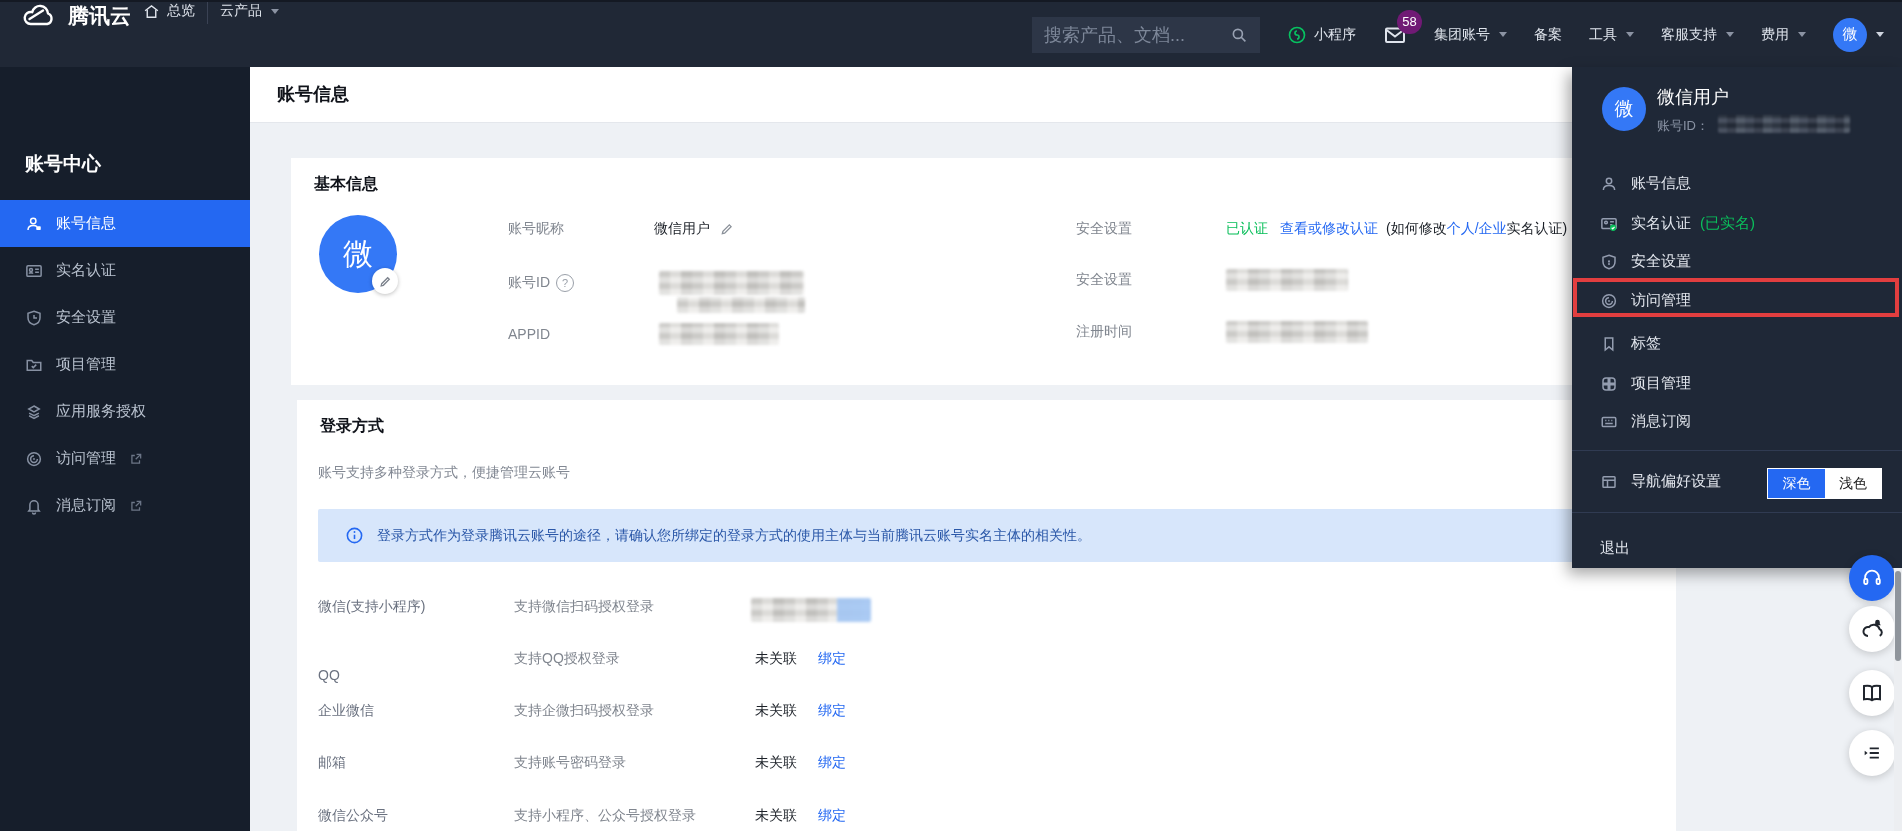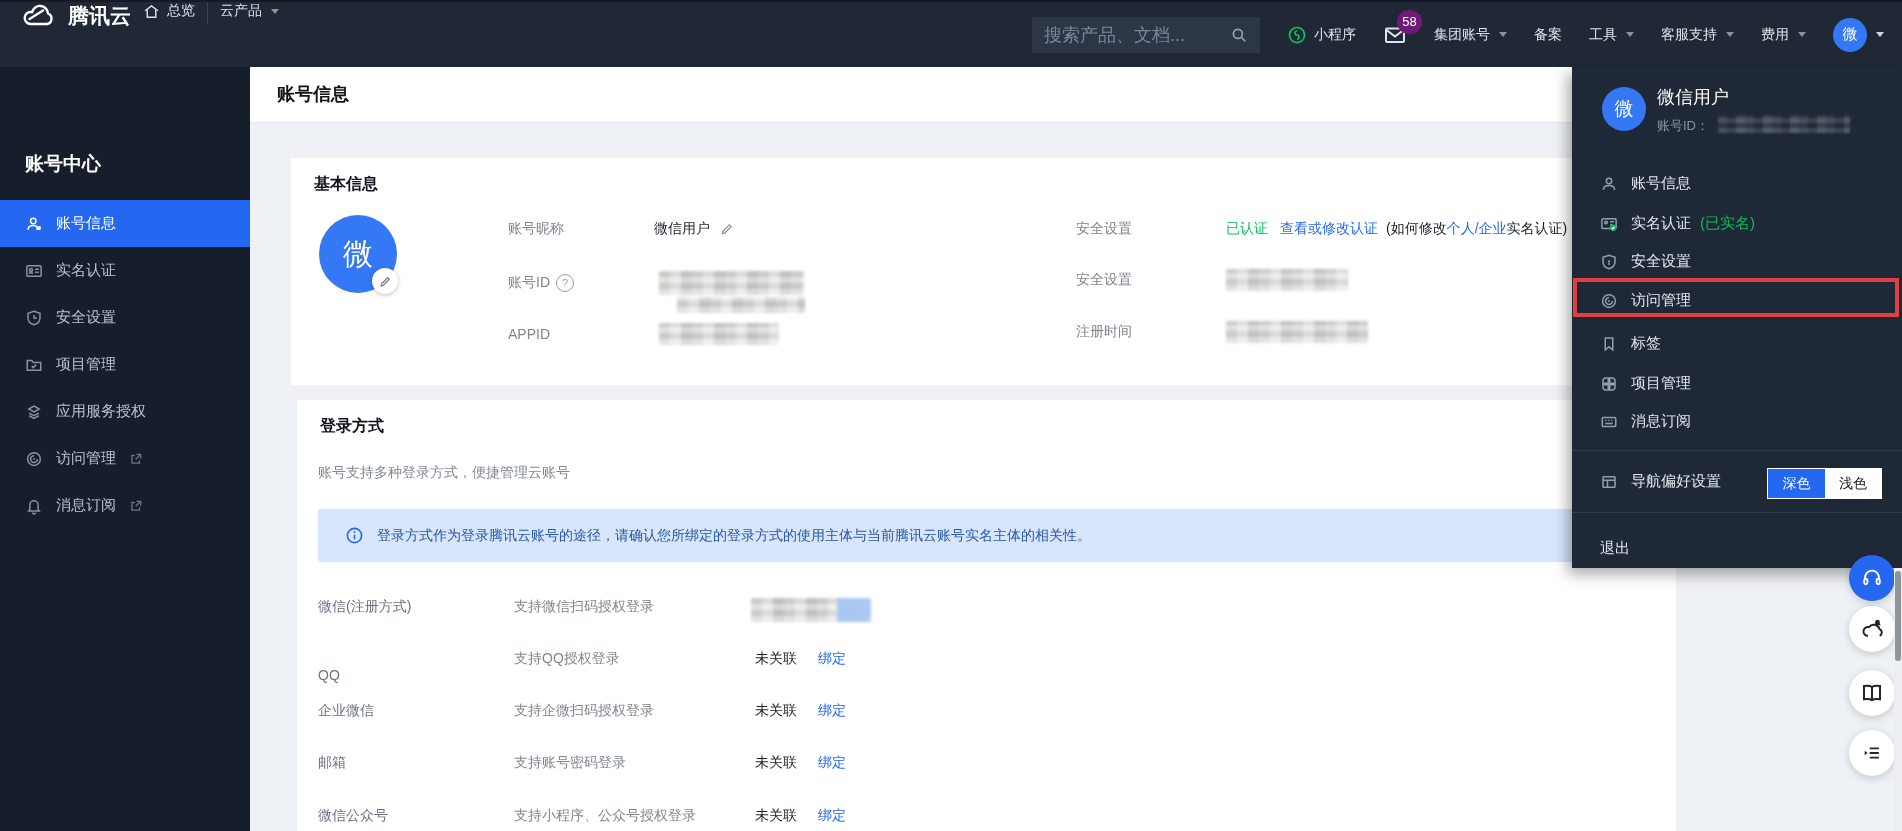--- a/index.html
+++ b/index.html
@@ -336,21 +336,21 @@
         <svg width="19" height="19" viewBox="0 0 24 24" fill="none" stroke="#2468f2" stroke-width="2">
             <circle cx="12" cy="12" r="9"></circle>
             <path d="M12 11 v5.5"></path>
             <circle cx="12" cy="7.6" r="1.2" fill="#2468f2" stroke="none"></circle>
           </svg>
       </span>
       <span>登录方式作为登录腾讯云账号的途径，请确认您所绑定的登录方式的使用主体与当前腾讯云账号实名主体的相关性。</span>
     </div>
 
     <div class="row" style="left:21px;top:195px;">
-        <span class="flabel" style="color:#6b7280;">微信(注册方式)</span>
+        <span class="flabel" style="color:#6b7280;">微信(支持小程序)</span>
       </div>
     <div class="row" style="left:217px;top:195px;">
         <span class="flabel">支持微信扫码授权登录</span>
       </div>
     <div class="redact bluetail abs" style="left:454px;top:198px;width:120px;height:24px;"></div>
 
     <div class="row" style="left:21px;top:247px;">
         <span class="flabel" style="color:#6b7280;margin-top:32px;">QQ</span>
       </div>
     <div class="row" style="left:217px;top:247px;">

